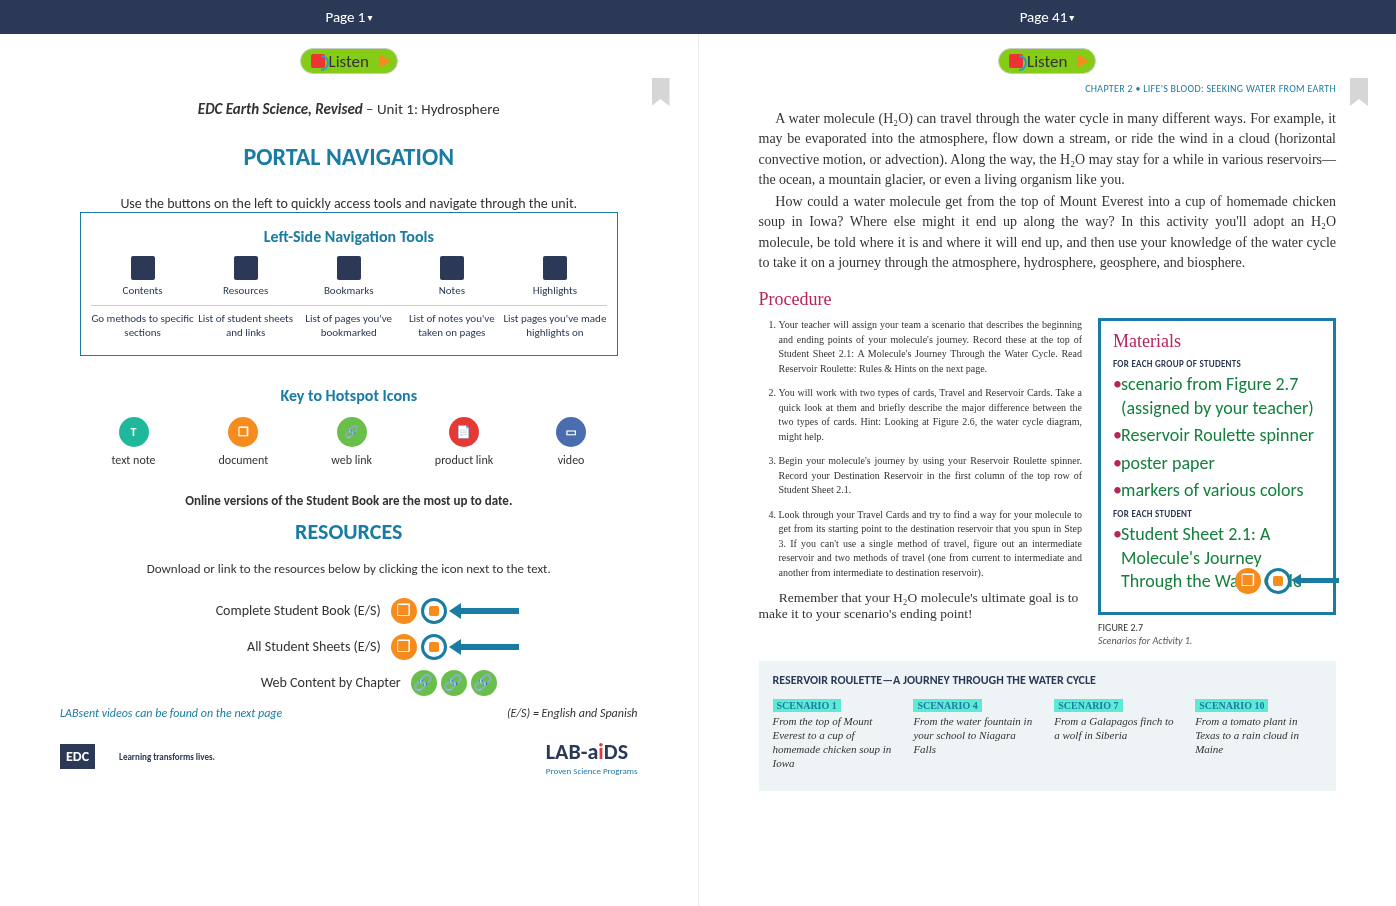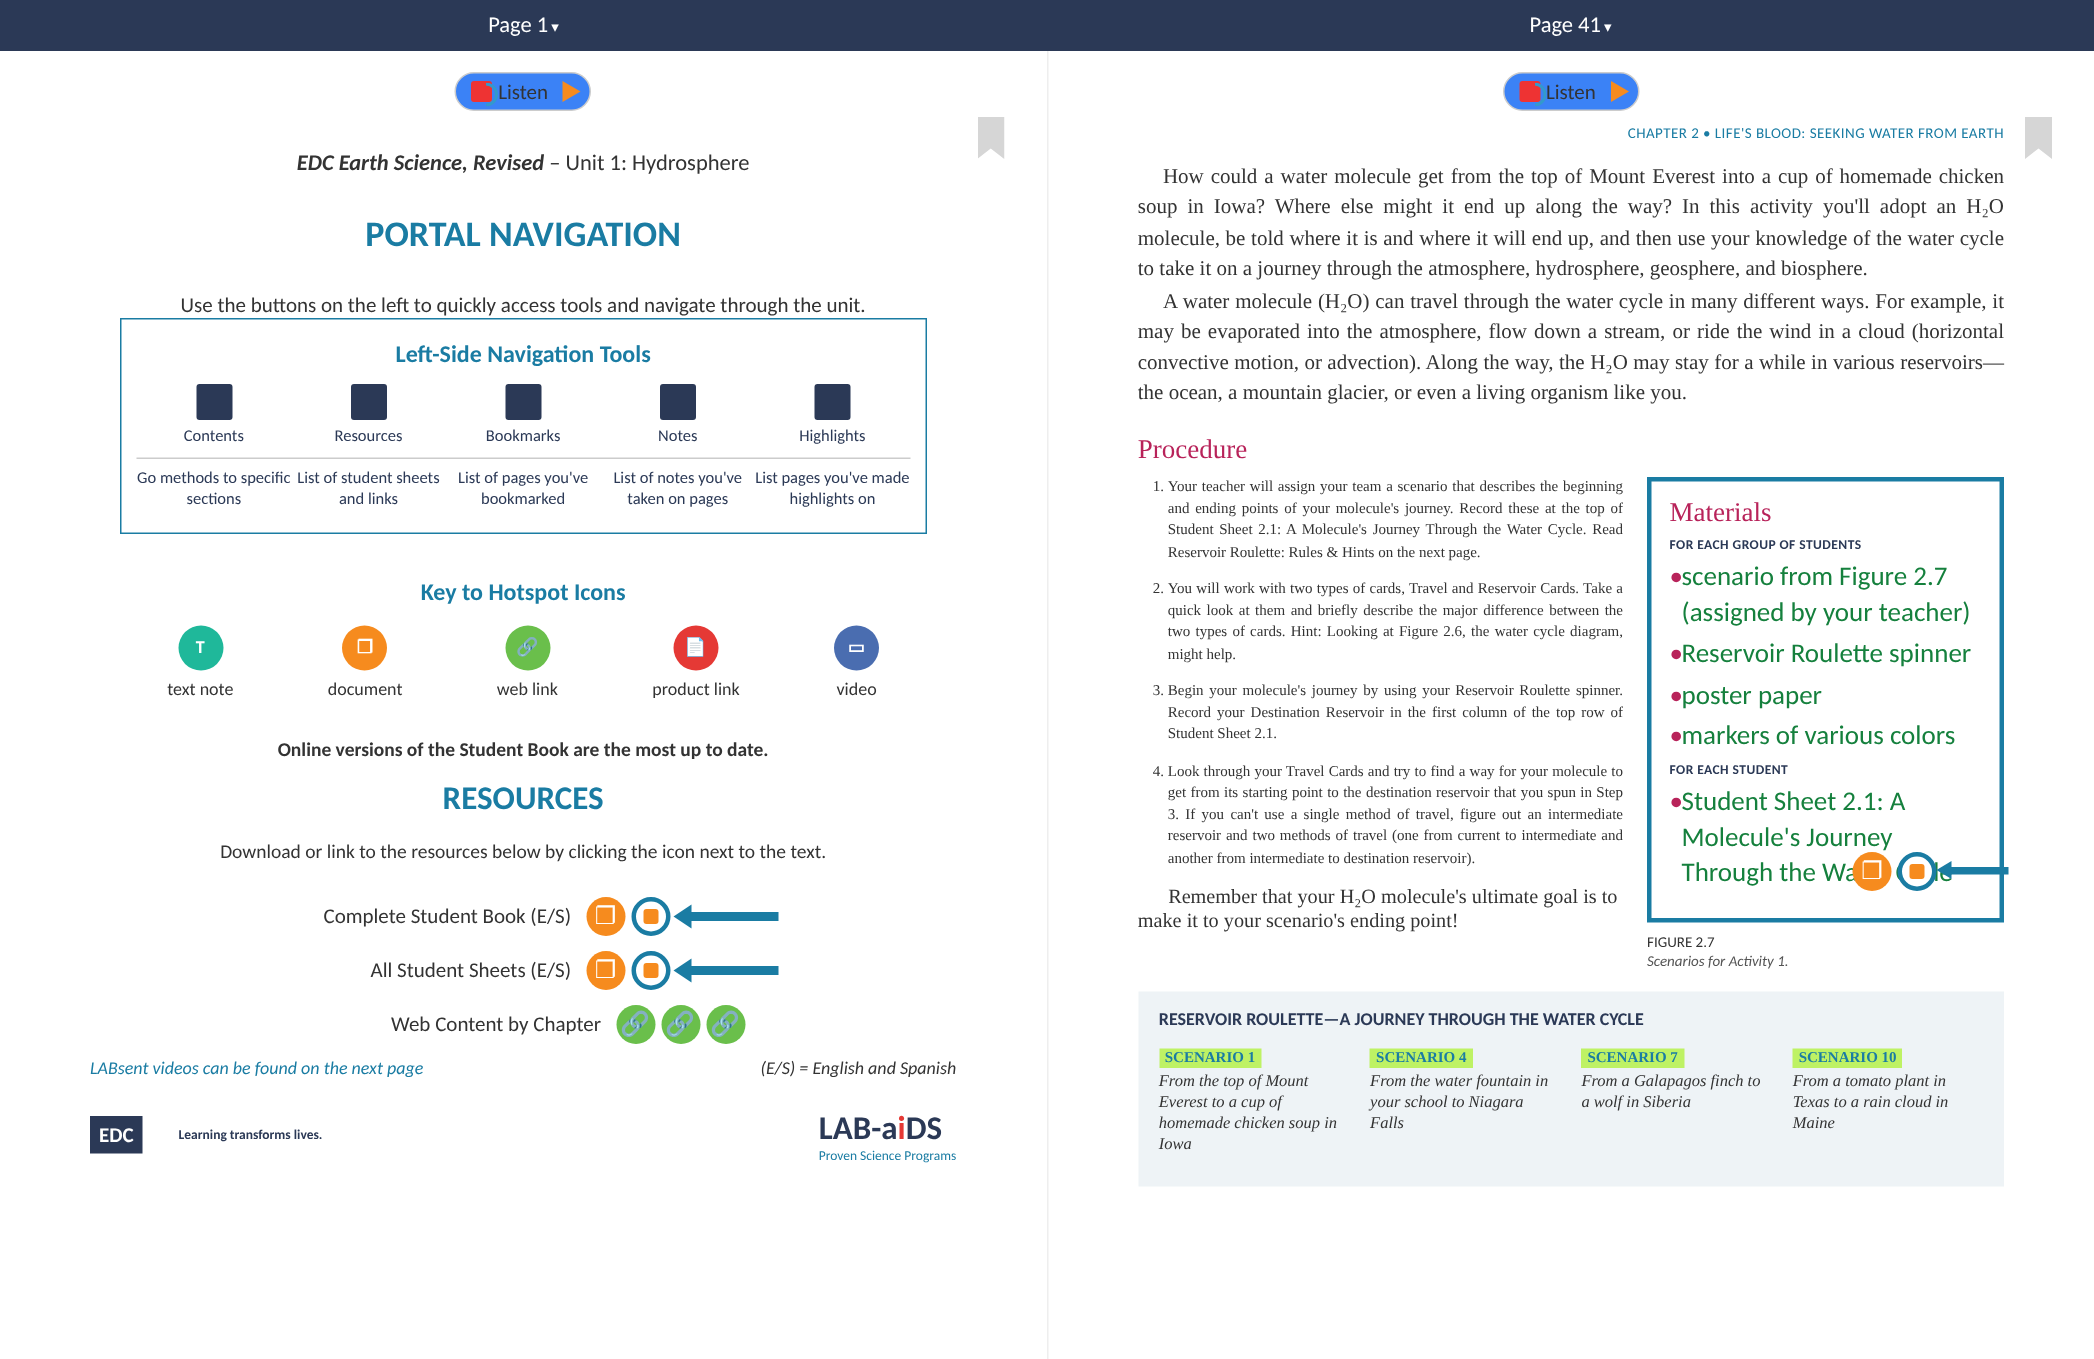--- a/index.html
+++ b/index.html
@@ -4,21 +4,21 @@
 <style>
   * { box-sizing: border-box; margin: 0; padding: 0; }
   body { font-family: Calibri, "Segoe UI", Arial, sans-serif; background: #fff; color: #333; width: 1396px; }
   .topbar { background: #2b3956; height: 34px; display: flex; }
   .topbar .half { flex: 1; display: flex; align-items: center; justify-content: center; color: #fff; font-size: 15px; cursor: pointer; }
   .topbar .half span.caret { font-size: 10px; margin-left: 2px; }
   .pages { display: flex; }
   .page { flex: 1; position: relative; padding: 14px 60px 30px 60px; min-height: 872px; border-right: 1px solid #eee; }
   .page:last-child { border-right: none; }
   .listen-bar { display: flex; justify-content: center; margin-bottom: 8px; }
-  .listen-btn { display: inline-flex; align-items: center; border: 1px solid #ccc; border-radius: 14px; background: #3b82f6; height: 26px; padding: 0 6px 0 10px; font-size: 14px; cursor: pointer; }
+  .listen-btn { display: inline-flex; align-items: center; border: 1px solid #ccc; border-radius: 14px; background: #84cc16; height: 26px; padding: 0 6px 0 10px; font-size: 17px; cursor: pointer; }
   .listen-btn .speaker { width: 14px; height: 14px; margin-right: 4px; background: linear-gradient(#e33,#e33); border-radius: 2px; position: relative; }
   .listen-btn .speaker::after { content:""; position:absolute; right:-4px; top:1px; width:6px; height:12px; border:2px solid #39c; border-left:none; border-radius:0 12px 12px 0; }
   .listen-btn .play { margin-left: 10px; width: 0; height: 0; border-left: 12px solid #f68b1e; border-top: 7px solid transparent; border-bottom: 7px solid transparent; }
   .bookmark-tab { position: absolute; top: 44px; right: 28px; width: 18px; height: 28px; background: #d6d6d6; clip-path: polygon(0 0,100% 0,100% 100%,50% 75%,0 100%); }
   
   .p1-title { text-align:center; font-size: 15px; margin-top: 26px; }
   .p1-title .it { font-style: italic; font-weight: bold; }
   .h-portal { text-align:center; color:#1a7ca3; font-size: 24px; font-weight: bold; margin: 24px 0 24px; }
   .intro { text-align:center; font-size: 14px; margin-bottom: 0; }
   .nav-box { border:1px solid #1a7ca3; padding: 14px 10px; margin: 0 20px 30px; }
@@ -74,21 +74,21 @@
   .mat-icons { position:absolute; right:-6px; bottom:18px; display:flex; align-items:center; }
   .mat-arrow { width:40px; height:5px; background:#1a7ca3; position:relative; margin-left:6px; }
   .mat-arrow::before{content:"";position:absolute;left:-8px;top:-4px;border-right:10px solid #1a7ca3;border-top:6.5px solid transparent;border-bottom:6.5px solid transparent;}
   .fig-cap { font-size:10px; color:#555; margin-top:6px; }
   .fig-cap .t{font-weight:normal;color:#333;} .fig-cap .d{font-style:italic;}
   .scenarios { background:#eef3f6; padding:12px 14px; margin-top:14px; }
   .scen-h { font-size:12px; font-weight:bold; color:#2b3956; margin-bottom:8px; }
   .scen-grid { display:flex; gap:14px; }
   .scen-col { flex:1; font-family:Georgia,serif; }
   .scen-item { margin-bottom:8px; }
-  .scen-item .st { font-size:10px; font-weight:bold; color:#1a7ca3; background:#bef264; padding:1px 4px; display:inline-block; margin-bottom:2px; }
+  .scen-item .st { font-size:10px; font-weight:bold; color:#1a7ca3; background:#5eead4; padding:1px 4px; display:inline-block; margin-bottom:2px; }
   .scen-item .sd { font-size:11px; font-style:italic; line-height:1.3; }
 </style>
 </head>
 <body>
 
 <div class="topbar">
   <div class="half">
       <span>Page 1</span>
       <span class="caret">▾</span>
     </div>
@@ -198,22 +198,22 @@
       <div class="listen-btn">
         <span class="speaker"></span>
         <span>Listen</span>
         <span class="play"></span>
       </div>
     </div>
     <div class="bookmark-tab"></div>
 
     <div class="chap-head">CHAPTER 2 • LIFE'S BLOOD: SEEKING WATER FROM EARTH</div>
     <div class="body-text">
+      <p>A water molecule (H₂O) can travel through the water cycle in many different ways. For example, it may be evaporated into the atmosphere, flow down a stream, or ride the wind in a cloud (horizontal convective motion, or advection). Along the way, the H₂O may stay for a while in various reservoirs—the ocean, a mountain glacier, or even a living organism like you.</p>
       <p>How could a water molecule get from the top of Mount Everest into a cup of homemade chicken soup in Iowa? Where else might it end up along the way? In this activity you'll adopt an H₂O molecule, be told where it is and where it will end up, and then use your knowledge of the water cycle to take it on a journey through the atmosphere, hydrosphere, geosphere, and biosphere.</p>
-      <p>A water molecule (H₂O) can travel through the water cycle in many different ways. For example, it may be evaporated into the atmosphere, flow down a stream, or ride the wind in a cloud (horizontal convective motion, or advection). Along the way, the H₂O may stay for a while in various reservoirs—the ocean, a mountain glacier, or even a living organism like you.</p>
     </div>
     <div class="proc-h">Procedure</div>
     <div class="proc-wrap">
       <div class="proc-col">
         <ol class="proc" id="proc-list">
             <li>Your teacher will assign your team a scenario that describes the beginning and ending points of your molecule's journey. Record these at the top of Student Sheet 2.1: A Molecule's Journey Through the Water Cycle. Read Reservoir Roulette: Rules &amp; Hints on the next page.</li>
             <li>You will work with two types of cards, Travel and Reservoir Cards. Take a quick look at them and briefly describe the major difference between the two types of cards. Hint: Looking at Figure 2.6, the water cycle diagram, might help.</li>
             <li>Begin your molecule's journey by using your Reservoir Roulette spinner. Record your Destination Reservoir in the first column of the top row of Student Sheet 2.1.</li>
             <li>Look through your Travel Cards and try to find a way for your molecule to get from its starting point to the destination reservoir that you spun in Step 3. If you can't use a single method of travel, figure out an intermediate reservoir and two methods of travel (one from current to intermediate and another from intermediate to destination reservoir).</li>
           </ol>

